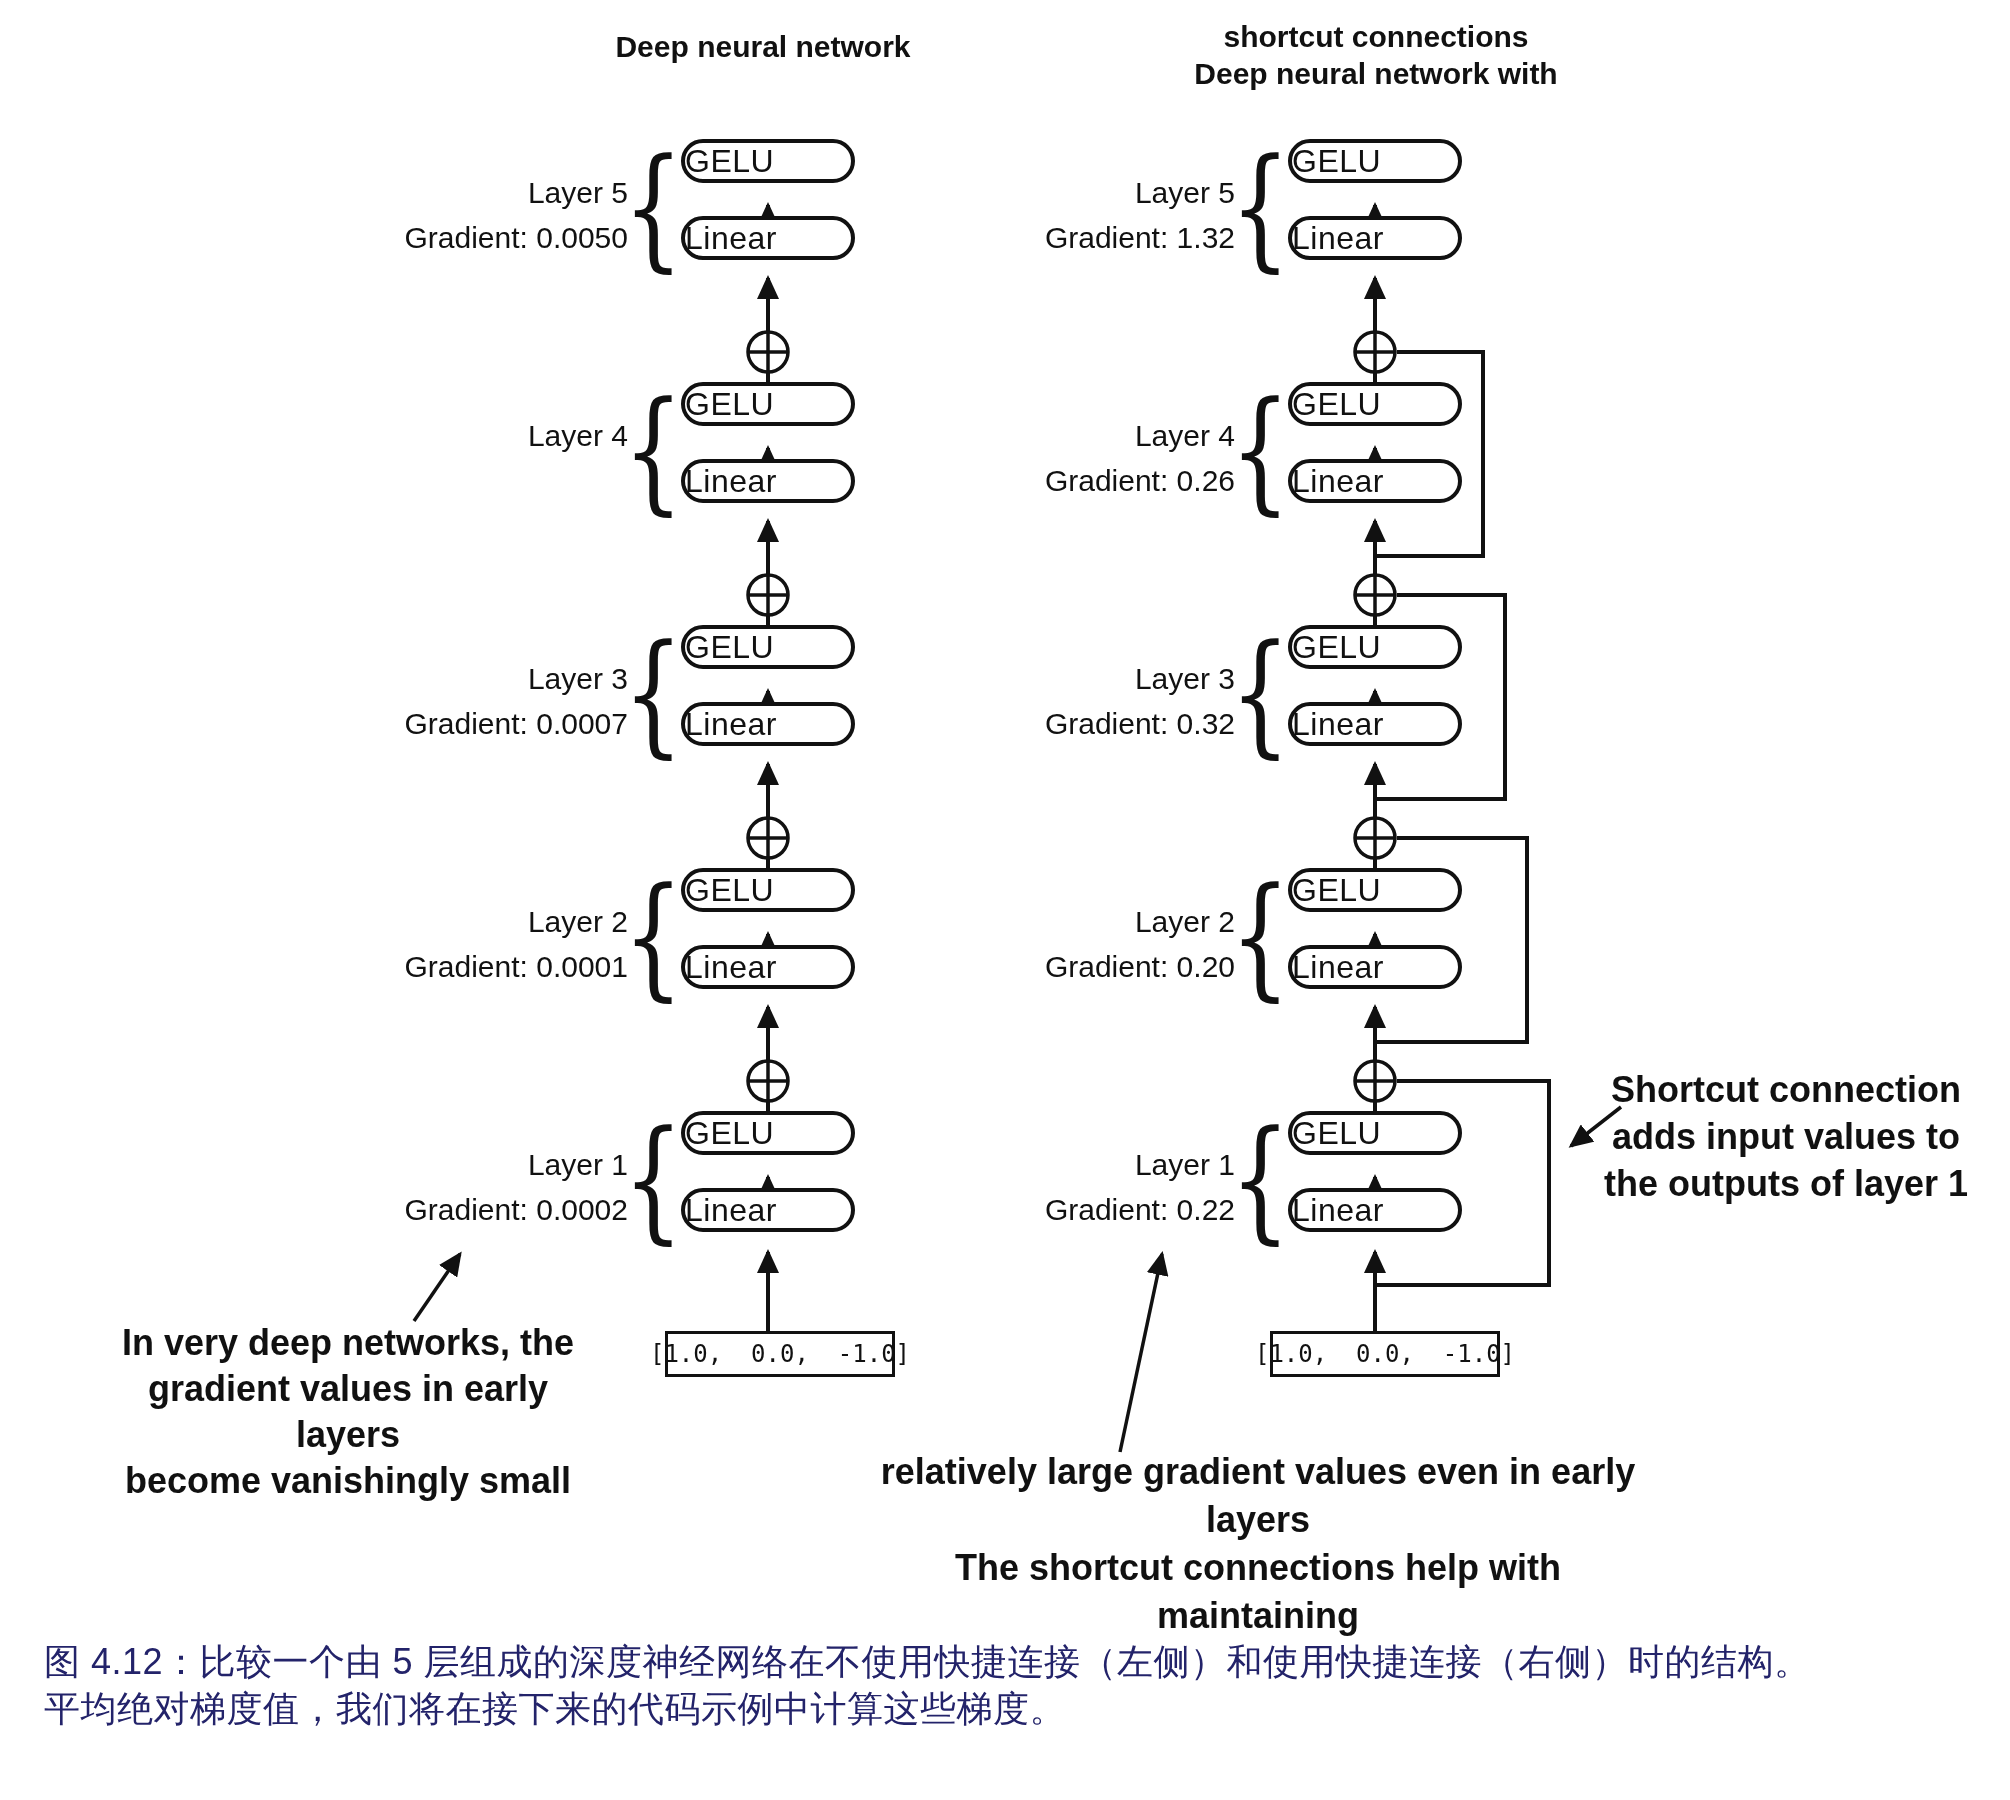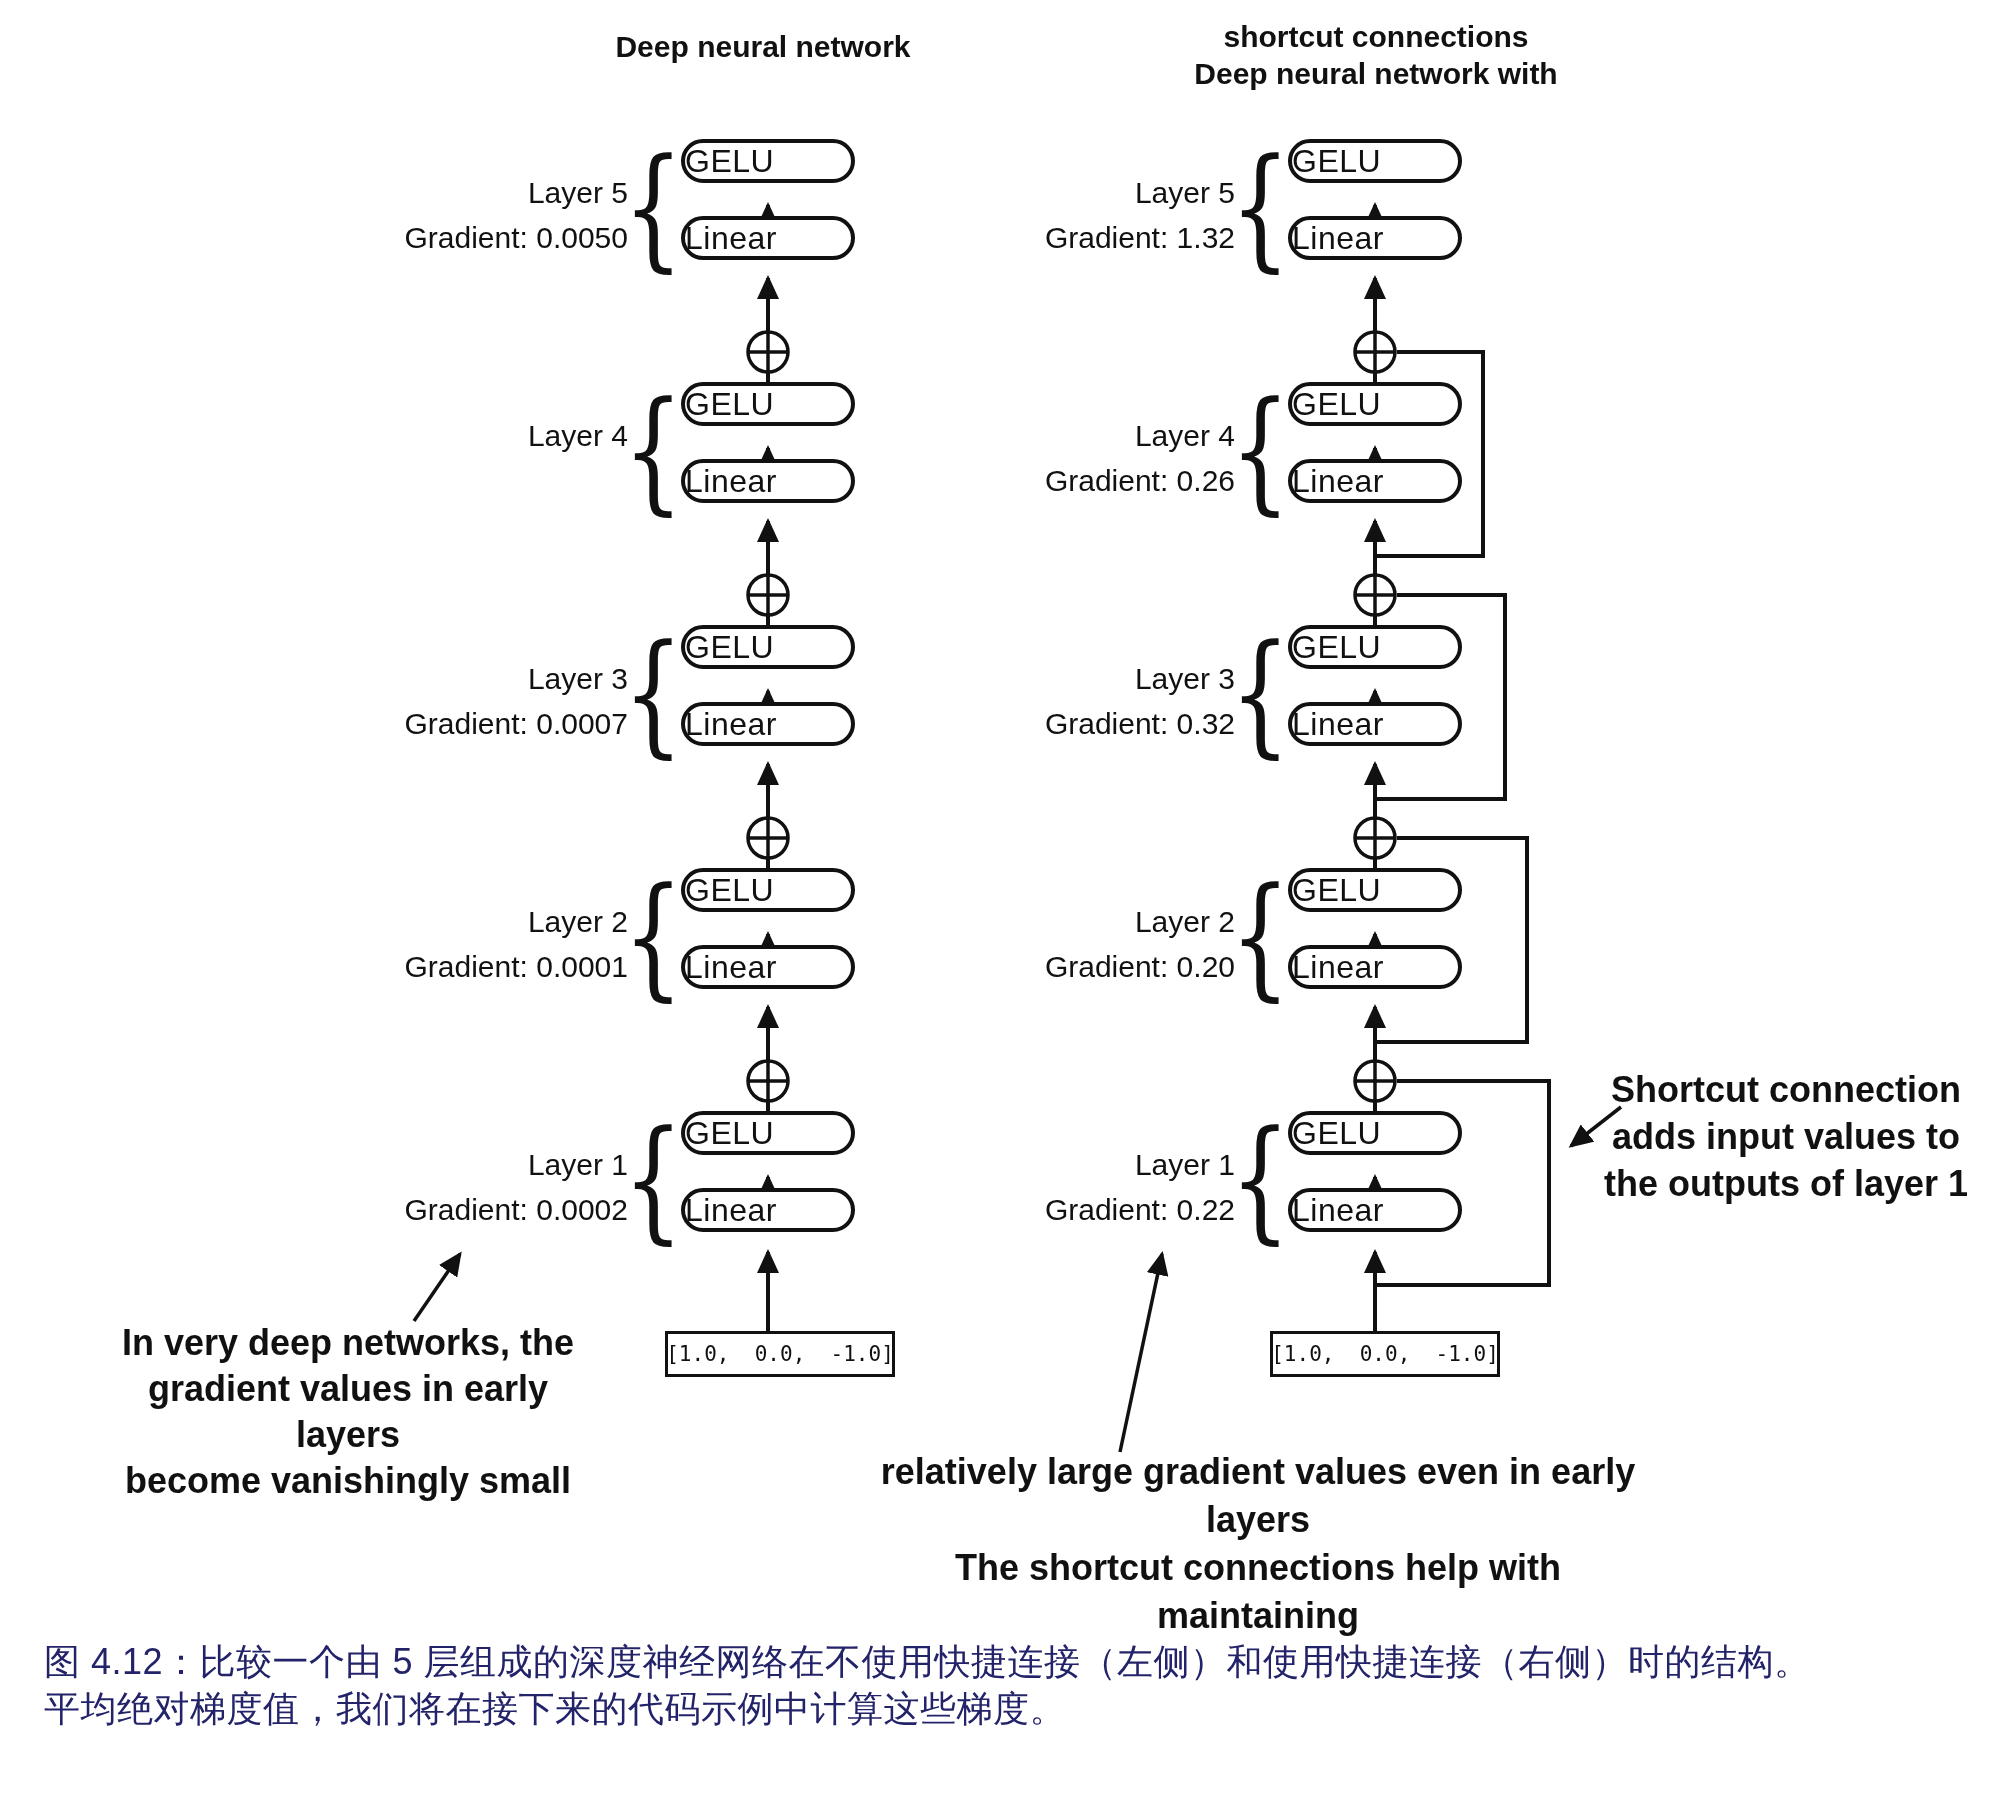--- a/index.html
+++ b/index.html
@@ -29,21 +29,21 @@
     position:absolute;left:-152px;top:-16px;width:50px;
     font-family:"DejaVu Serif","Liberation Serif",serif;
     font-size:132px;line-height:168px;font-weight:400;color:#111;
     transform:scaleX(.72);transform-origin:center;
   }
   .io-box{
     position:absolute;width:230px;height:46px;box-sizing:border-box;top:1331px;
     background:#fff;border:3px solid #111;
     display:flex;align-items:center;justify-content:center;
     font-family:"DejaVu Sans Mono","Liberation Mono",monospace;
-    font-size:21px;color:#111;white-space:pre;
+    font-size:24px;color:#111;white-space:pre;
   }
   .annotation{
     position:absolute;text-align:center;font-weight:bold;color:#111;
     font-size:36px;line-height:46px;
   }
   #caption{
     position:absolute;left:36px;top:1638px;width:1950px;
     font-size:36px;line-height:47px;font-weight:400;color:#23236a;
     letter-spacing:.5px;
   }

